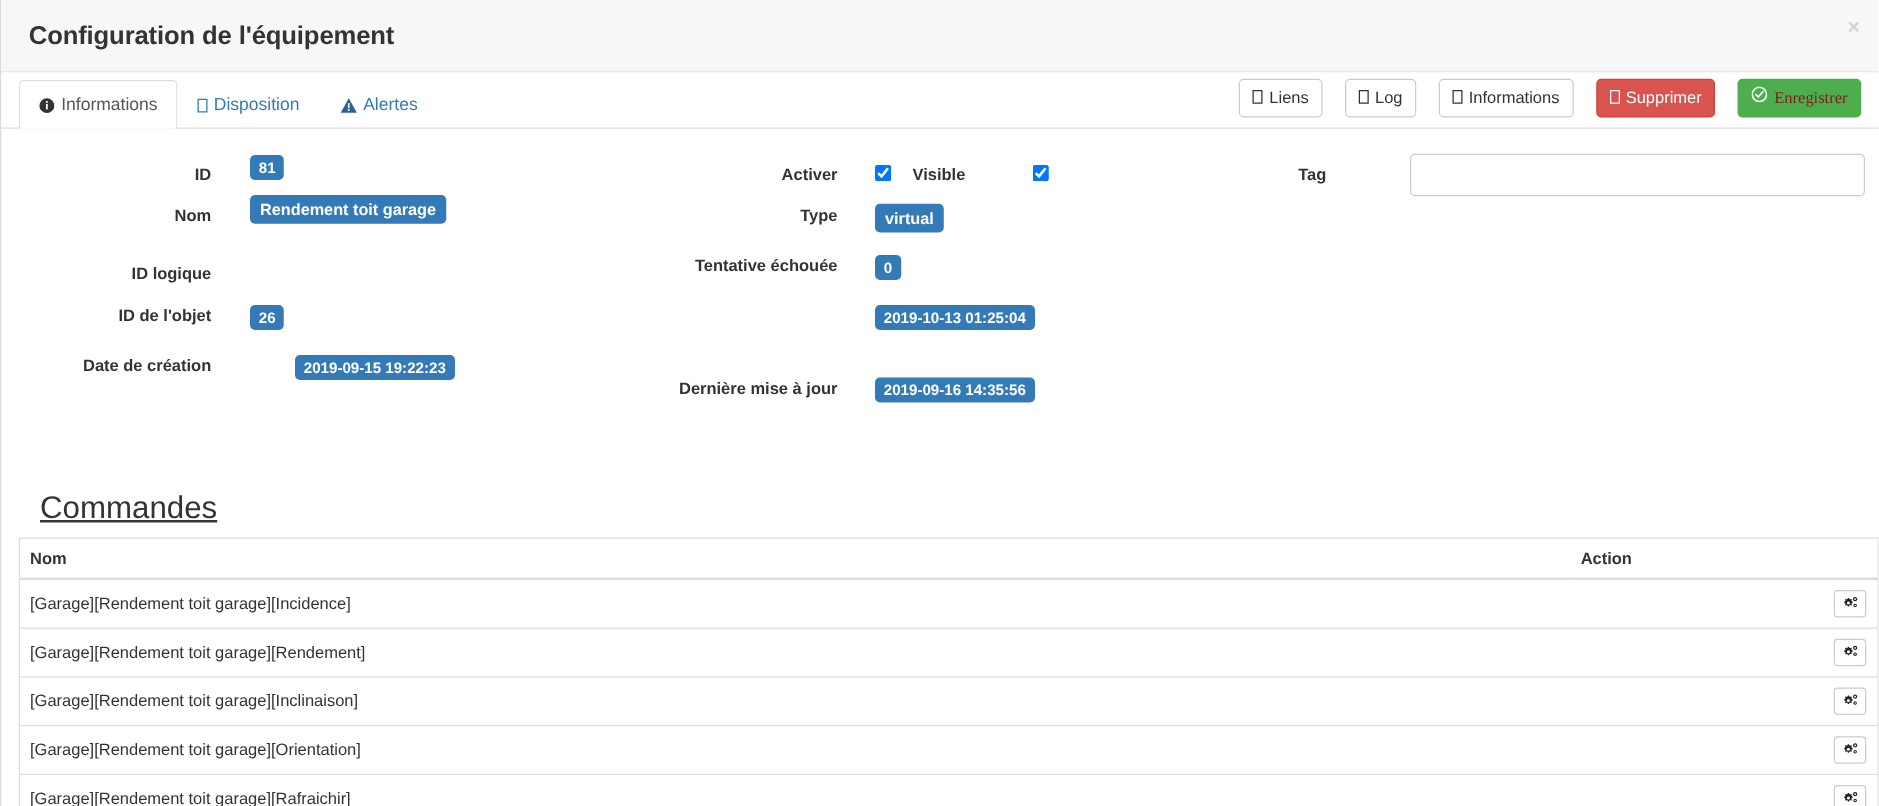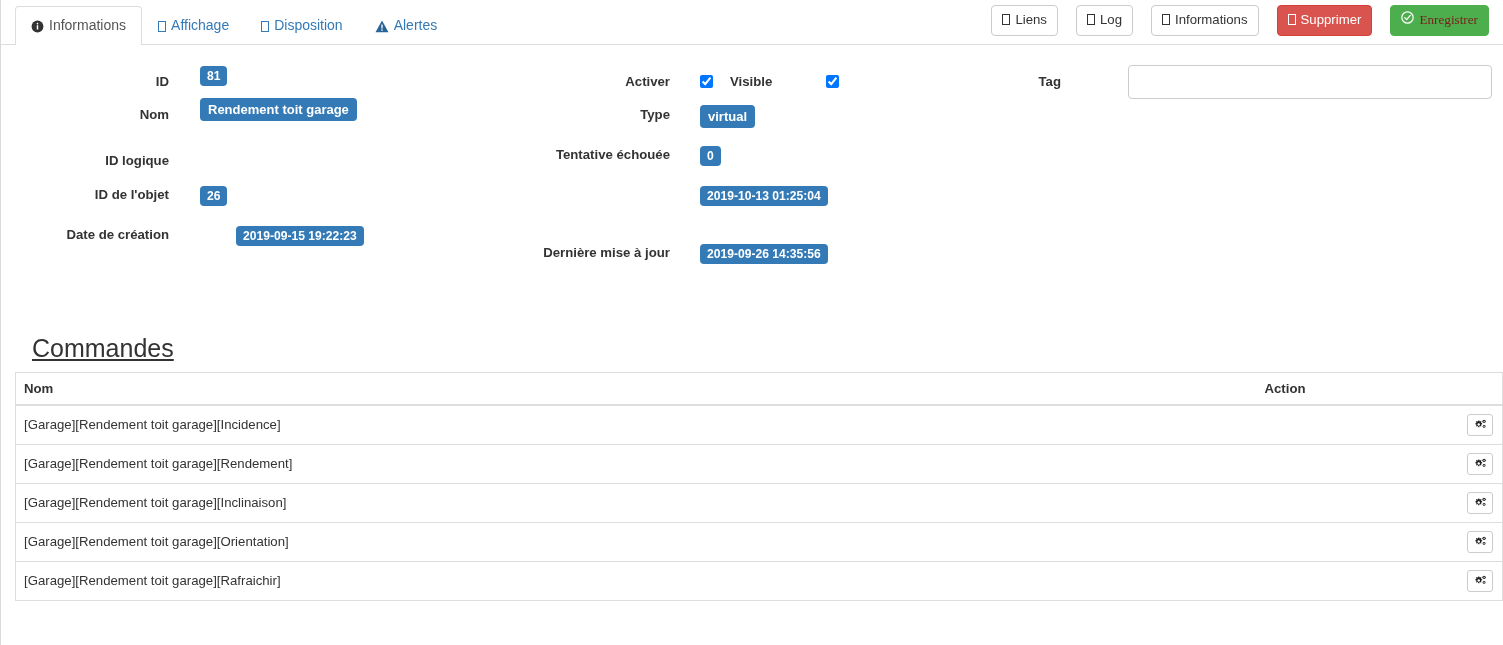--- a/index.html
+++ b/index.html
@@ -212,41 +212,39 @@
     cursor: pointer;
     padding: 0;
   }
   .btn-cog svg { display: block; }
 </style>
 </head>
 <body>
 
 <div class="window">
 
+  <div class="modal-header">
+    <div class="modal-title">Configuration de l'équipement</div>
+    <button class="modal-close">×</button>
+  </div>
 
   <div class="tabbar">
     <div class="tabs">
 
       <div class="tab active">
         <span class="gl">
           <svg width="13" height="13" viewBox="0 0 16 16">
               <circle cx="8" cy="8" r="7.3" fill="#333"></circle>
               <rect x="7.1" y="6.4" width="1.8" height="5.3" fill="#fff"></rect>
               <circle cx="8" cy="4.4" r="1.05" fill="#fff"></circle>
             </svg>
         </span>
         <span>Informations</span>
       </div>
 
-      <div class="tab">
-        <span class="gl">
-            <i class="missing-glyph"></i>
-          </span>
-        <span>Affichage</span>
-      </div>
 
       <div class="tab">
         <span class="gl">
             <i class="missing-glyph"></i>
           </span>
         <span>Disposition</span>
       </div>
 
       <div class="tab">
         <span class="gl">
@@ -362,21 +360,21 @@
       </div>
 
       <div class="fld" style="left:685px; top:129px;">
         <span class="badge-val">2019-10-13 01:25:04</span>
       </div>
 
       <div class="fld" style="left:500px; top:187px; width:155px;">
         <div class="lbl">Dernière mise à jour</div>
       </div>
       <div class="fld" style="left:685px; top:187px;">
-        <span class="badge-val">2019-09-26 14:35:56</span>
+        <span class="badge-val">2019-09-16 14:35:56</span>
       </div>
 
       <div class="fld" style="left:960px; top:16px; width:86px;">
         <div class="lbl">Tag</div>
       </div>
       <div class="fld" style="left:1113px; top:8px;">
         <input type="text" class="tag-input" value="" placeholder="" style="">
       </div>
 
     </div>

